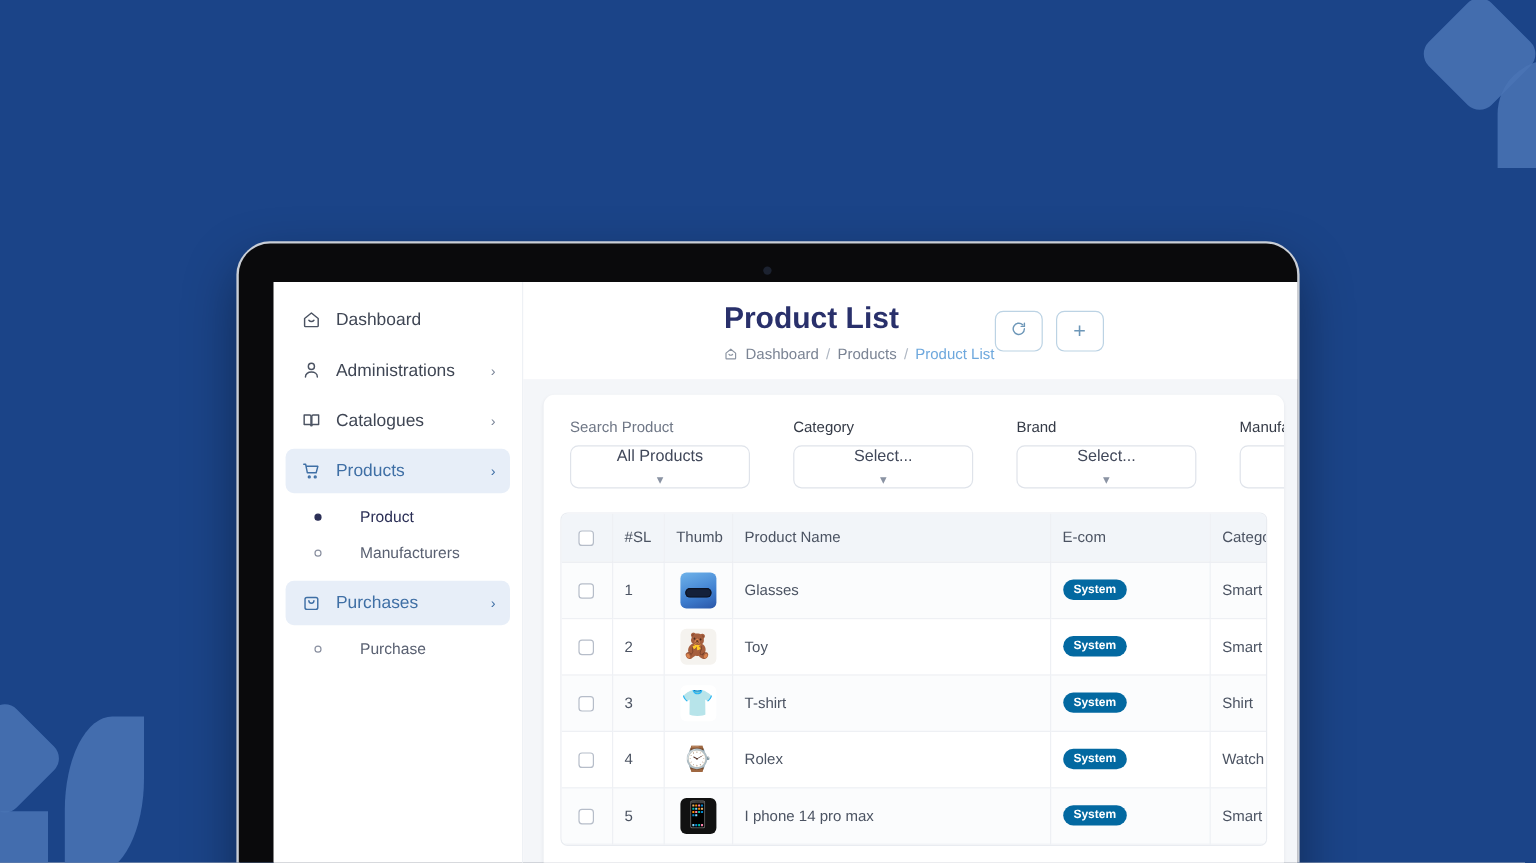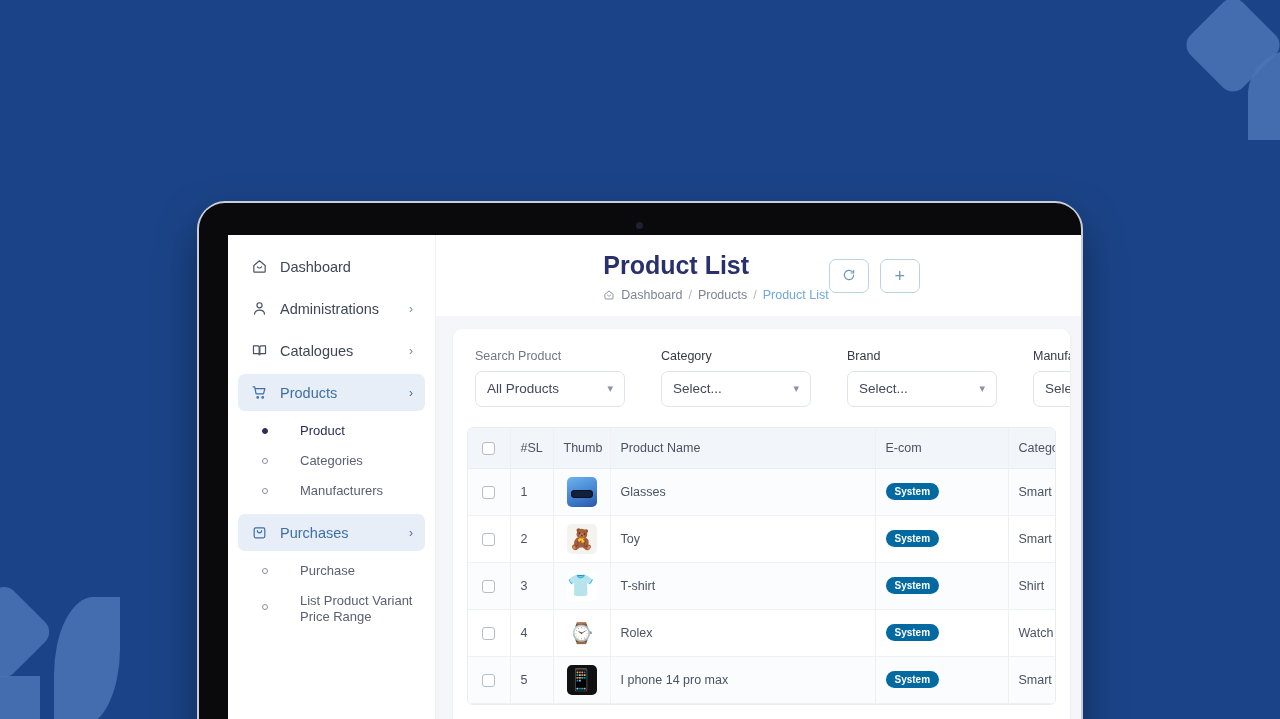--- a/index.html
+++ b/index.html
@@ -196,20 +196,21 @@
     border-radius: 7px;
     background: #fff;
     display: flex;
     align-items: center;
     justify-content: space-between;
     padding: 0 11px;
     font-size: 13.5px;
     color: #41485a;
     cursor: pointer;
     white-space: nowrap;
+    flex-direction: column;
   }
   .select-box .caret { color: #8a93a3; font-size: 11px; }
 
   
   #table-wrap {
     margin: 4px 14px 0 14px;
     border: 1px solid #e9ecf1;
     border-radius: 6px;
     overflow: hidden;
     position: relative;
@@ -345,45 +346,37 @@
           <span class="lbl">Products</span>
           <span class="chev">›</span>
         </div>
 
         <div class="sub-item current">
           <span class="bullet"></span>
           <span class="txt">Product</span>
         </div>
         <div class="sub-item">
           <span class="bullet"></span>
-          <span class="txt">Categories</span>
-        </div>
-        <div class="sub-item">
-          <span class="bullet"></span>
           <span class="txt">Manufacturers</span>
         </div>
 
         <div class="nav-item active" style="margin-top:8px;">
           <span class="ico">
             <svg viewBox="0 0 24 24" fill="none" stroke="#3f6fa5" stroke-width="1.7" stroke-linecap="round" stroke-linejoin="round">
               <rect x="4.5" y="5.5" width="15" height="14" rx="2.2"></rect>
               <path d="M9 9.2c0 2 1.3 3.2 3 3.2s3-1.2 3-3.2"></path>
             </svg>
           </span>
           <span class="lbl">Purchases</span>
           <span class="chev">›</span>
         </div>
 
         <div class="sub-item">
           <span class="bullet"></span>
           <span class="txt">Purchase</span>
-        </div>
-        <div class="sub-item" style="align-items:flex-start;padding-top:7px;">
-          <span class="bullet" style="margin-top:11px;"></span>
-          <span class="txt" style="max-width:118px;white-space:normal;">List Product Variant Price Range</span>
         </div>
 
       </nav>
 
       <section id="main">
 
         <header id="page-head">
           <div>
             <h1 id="page-title">Product List</h1>
             <div id="breadcrumb">

